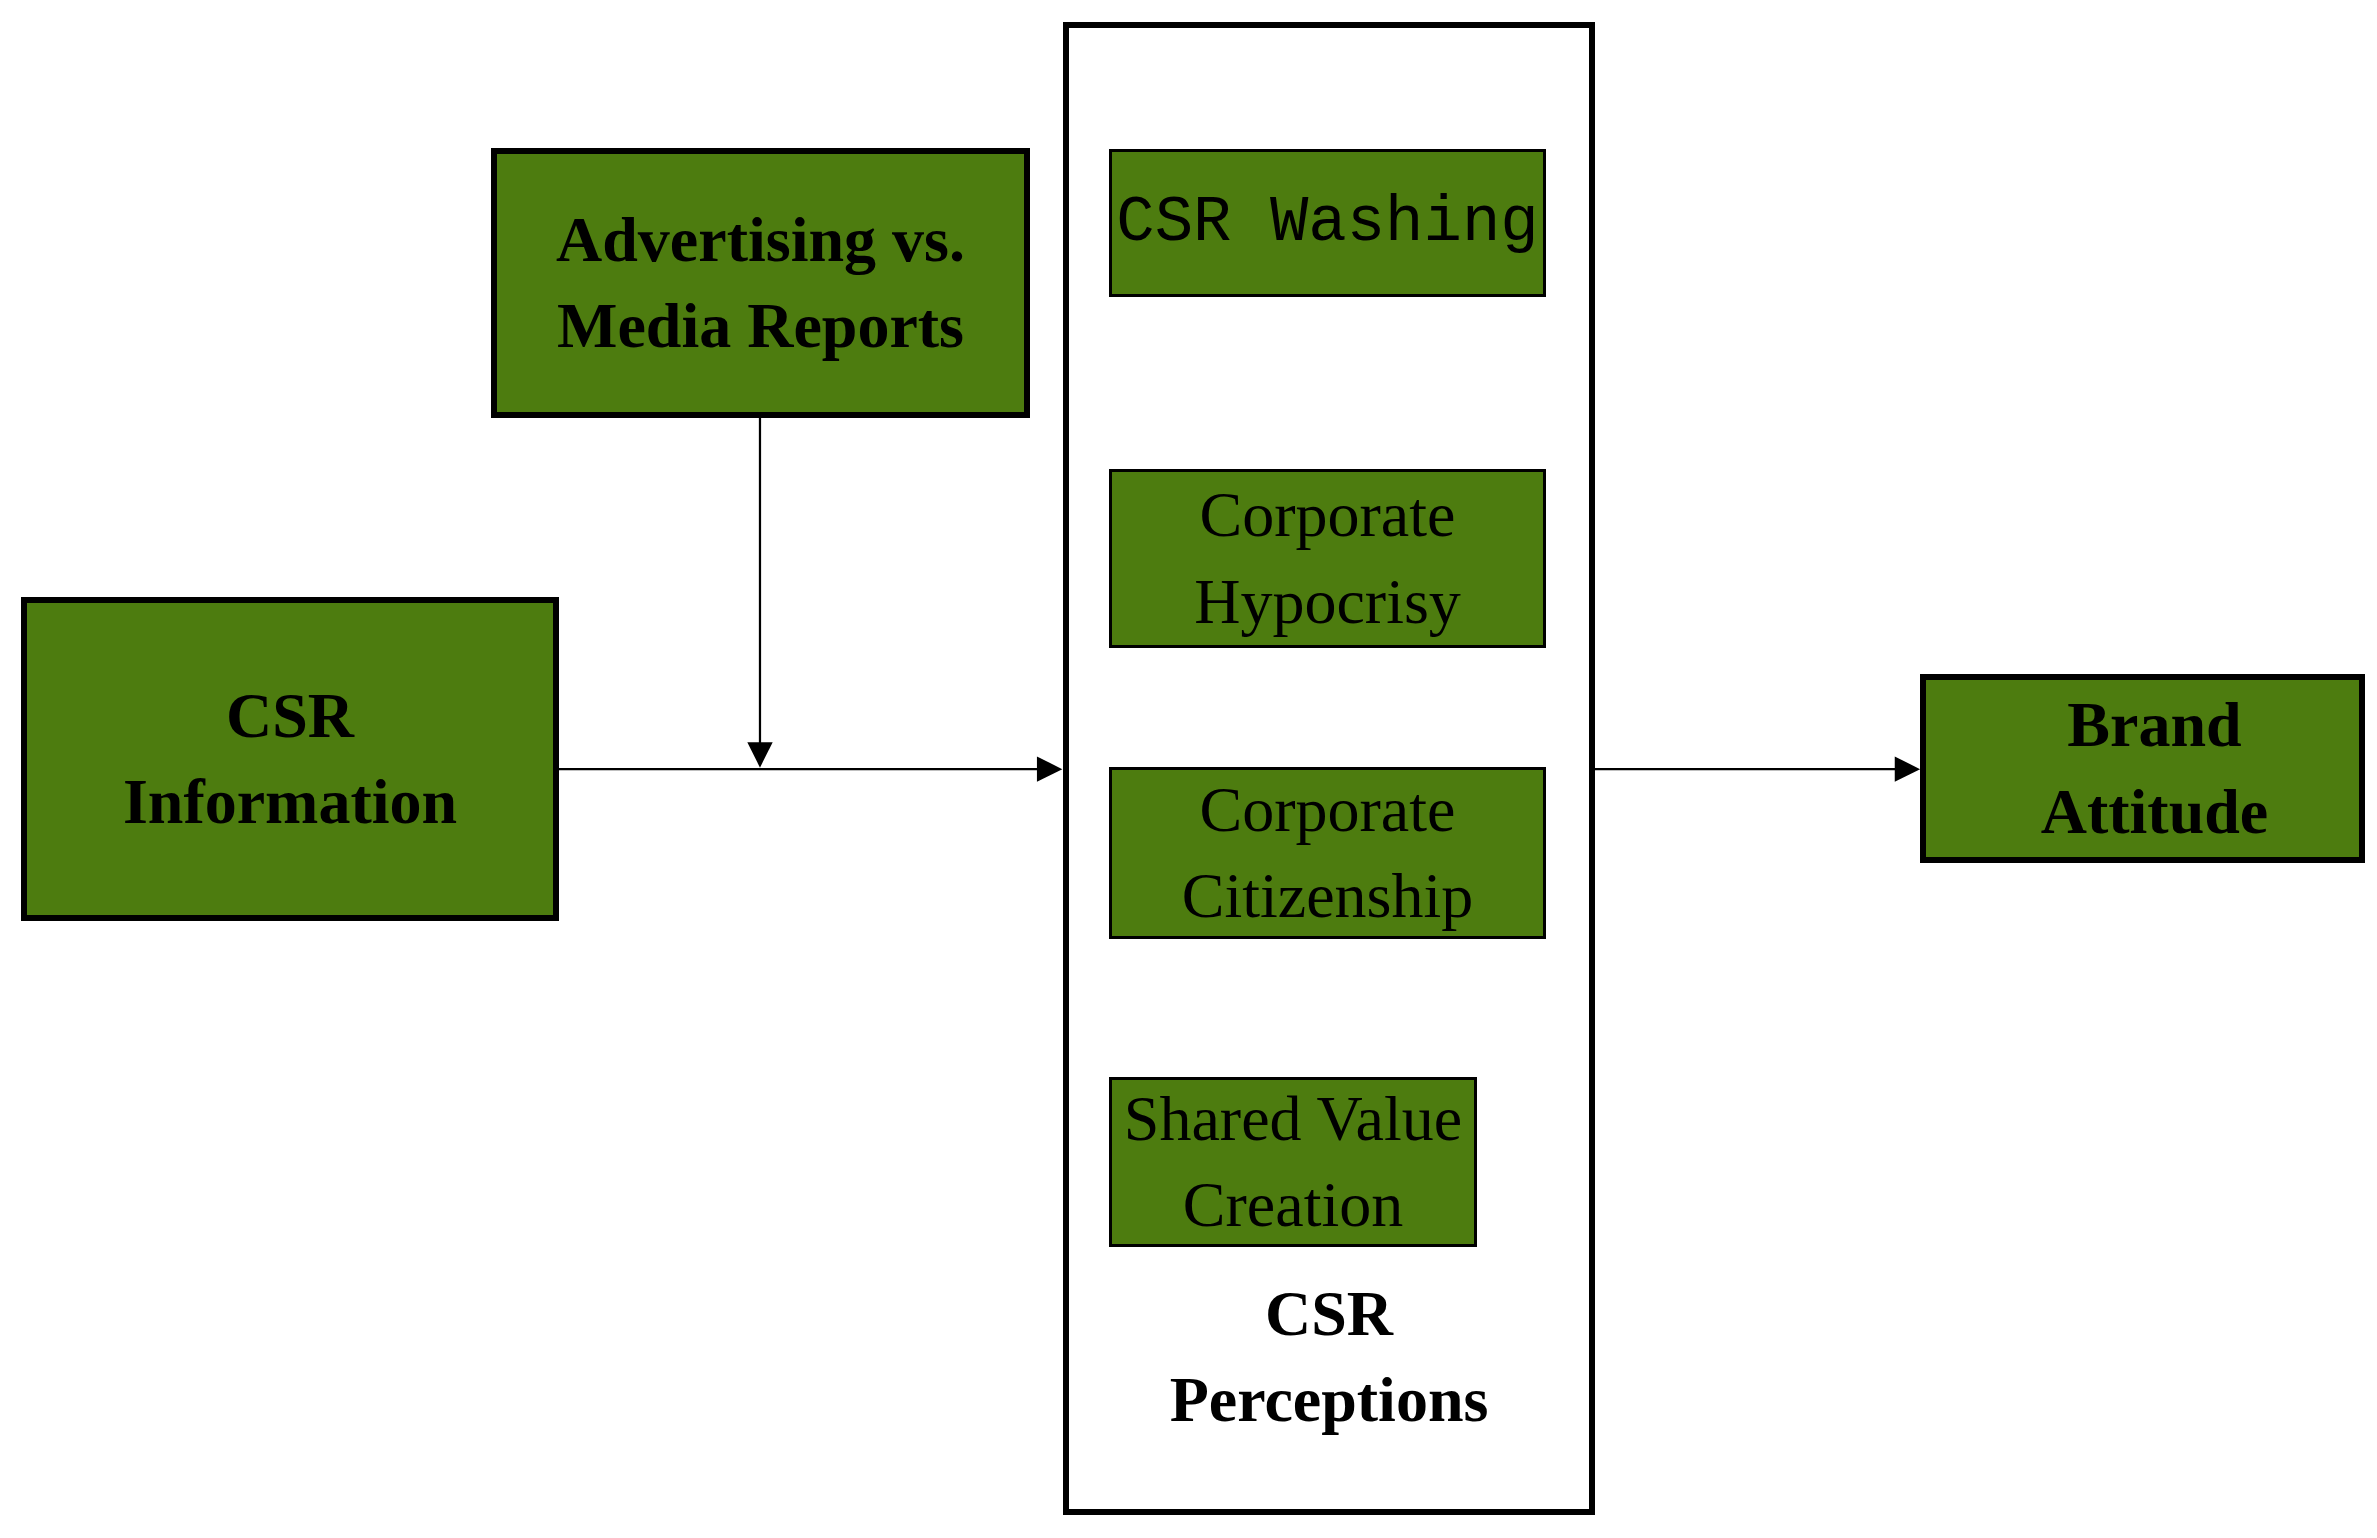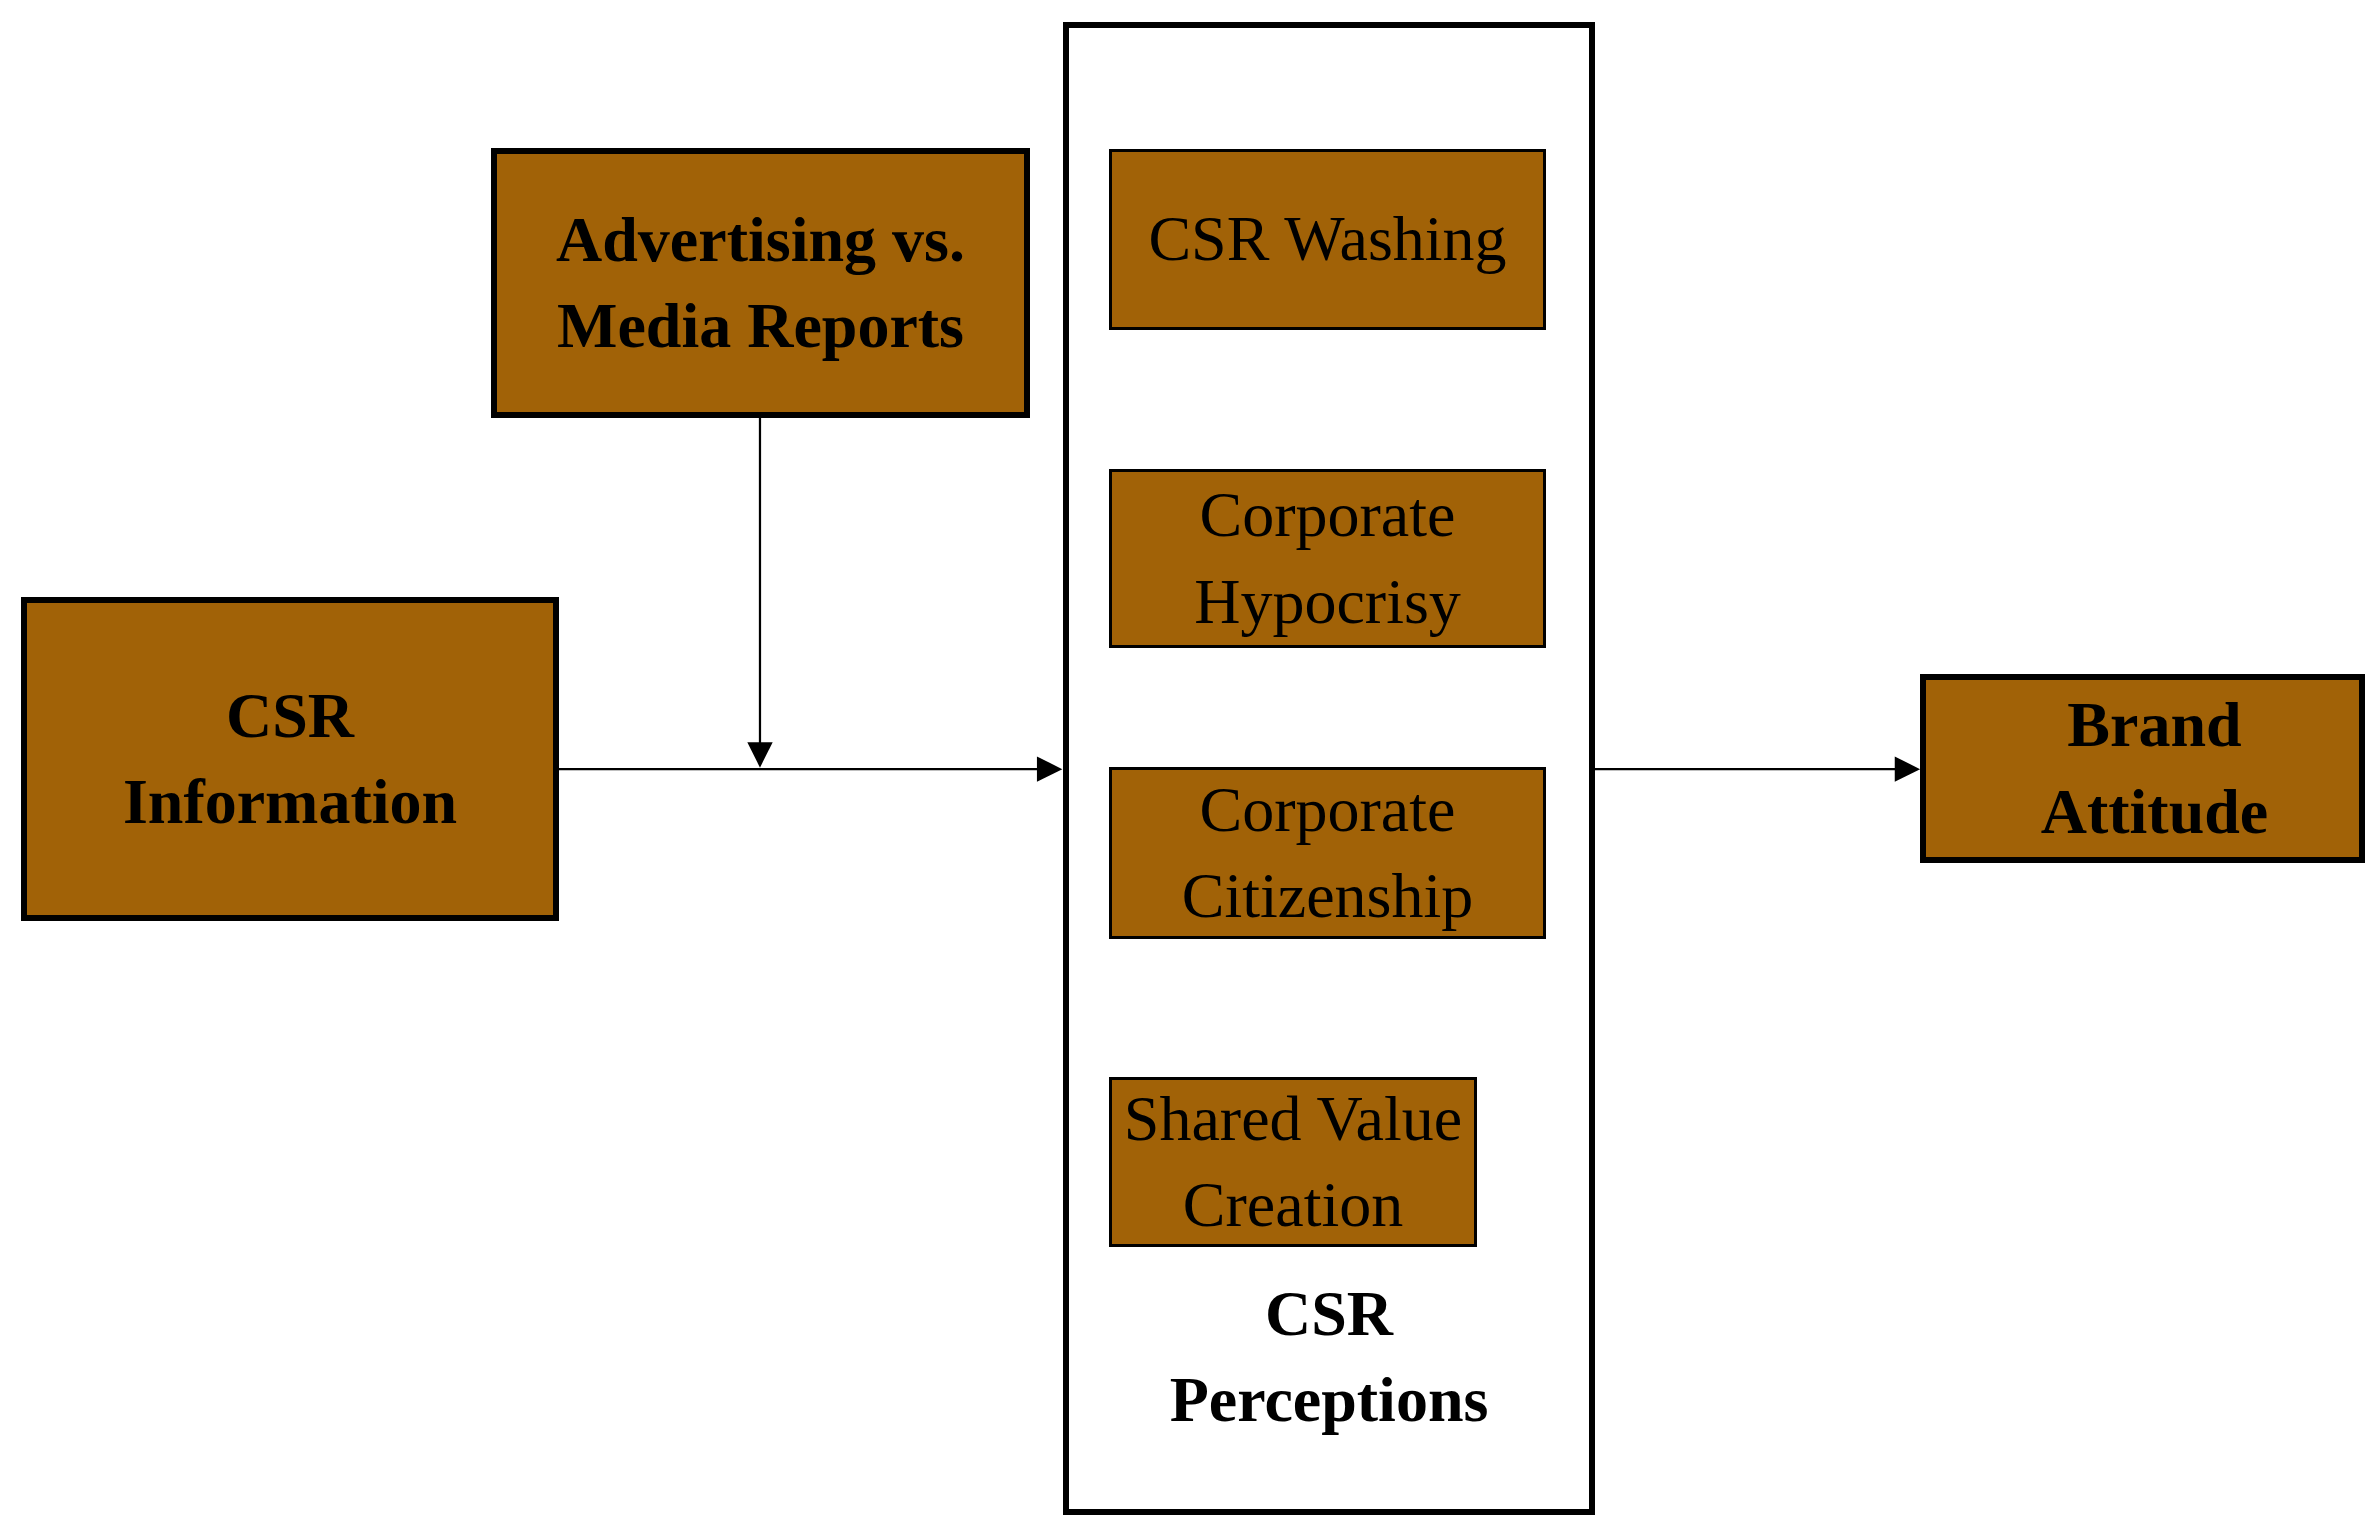--- a/index.html
+++ b/index.html
@@ -12,21 +12,21 @@
     width: 2377px;
     height: 1539px;
     background: #ffffff;
     font-family: "Liberation Serif", "DejaVu Serif", serif;
     color: #000000;
     overflow: hidden;
   }
   .node {
     position: absolute;
     box-sizing: border-box;
-    background: #a16207;
+    background: #4d7c0f;
     border: 6px solid #000000;
     display: flex;
     align-items: center;
     justify-content: center;
     text-align: center;
     font-size: 64px;
     line-height: 1.35;
     white-space: pre-line;
   }
   .node.inner {
@@ -38,21 +38,21 @@
   #perceptions-container {
     position: absolute;
     box-sizing: border-box;
     left: 1063px; top: 22.4px;
     width: 532px; height: 1493px;
     border: 6px solid #000000;
     background: #ffffff;
   }
   #csr-info       { left: 21px;   top: 597px;  width: 538px; height: 324px; }
   #advertising    { left: 491px;  top: 148px;  width: 539px; height: 270px; }
-  #csr-washing    { left: 1109px; top: 149px;  width: 437px; height: 181px; }
+  #csr-washing    { left: 1109px; top: 149px;  width: 437px; height: 148px; font-family: Liberation Mono, monospace; }
   #corp-hypocrisy { left: 1109px; top: 469px;  width: 437px; height: 179px; }
   #corp-citizen   { left: 1109px; top: 767px; width: 437px; height: 172px; }
   #shared-value   { left: 1109px; top: 1077px; width: 368px; height: 170px; }
   #perceptions-label {
     position: absolute;
     left: 1063px; top: 1271px;
     width: 532px;
     text-align: center;
     font-size: 64px;
     line-height: 1.35;

